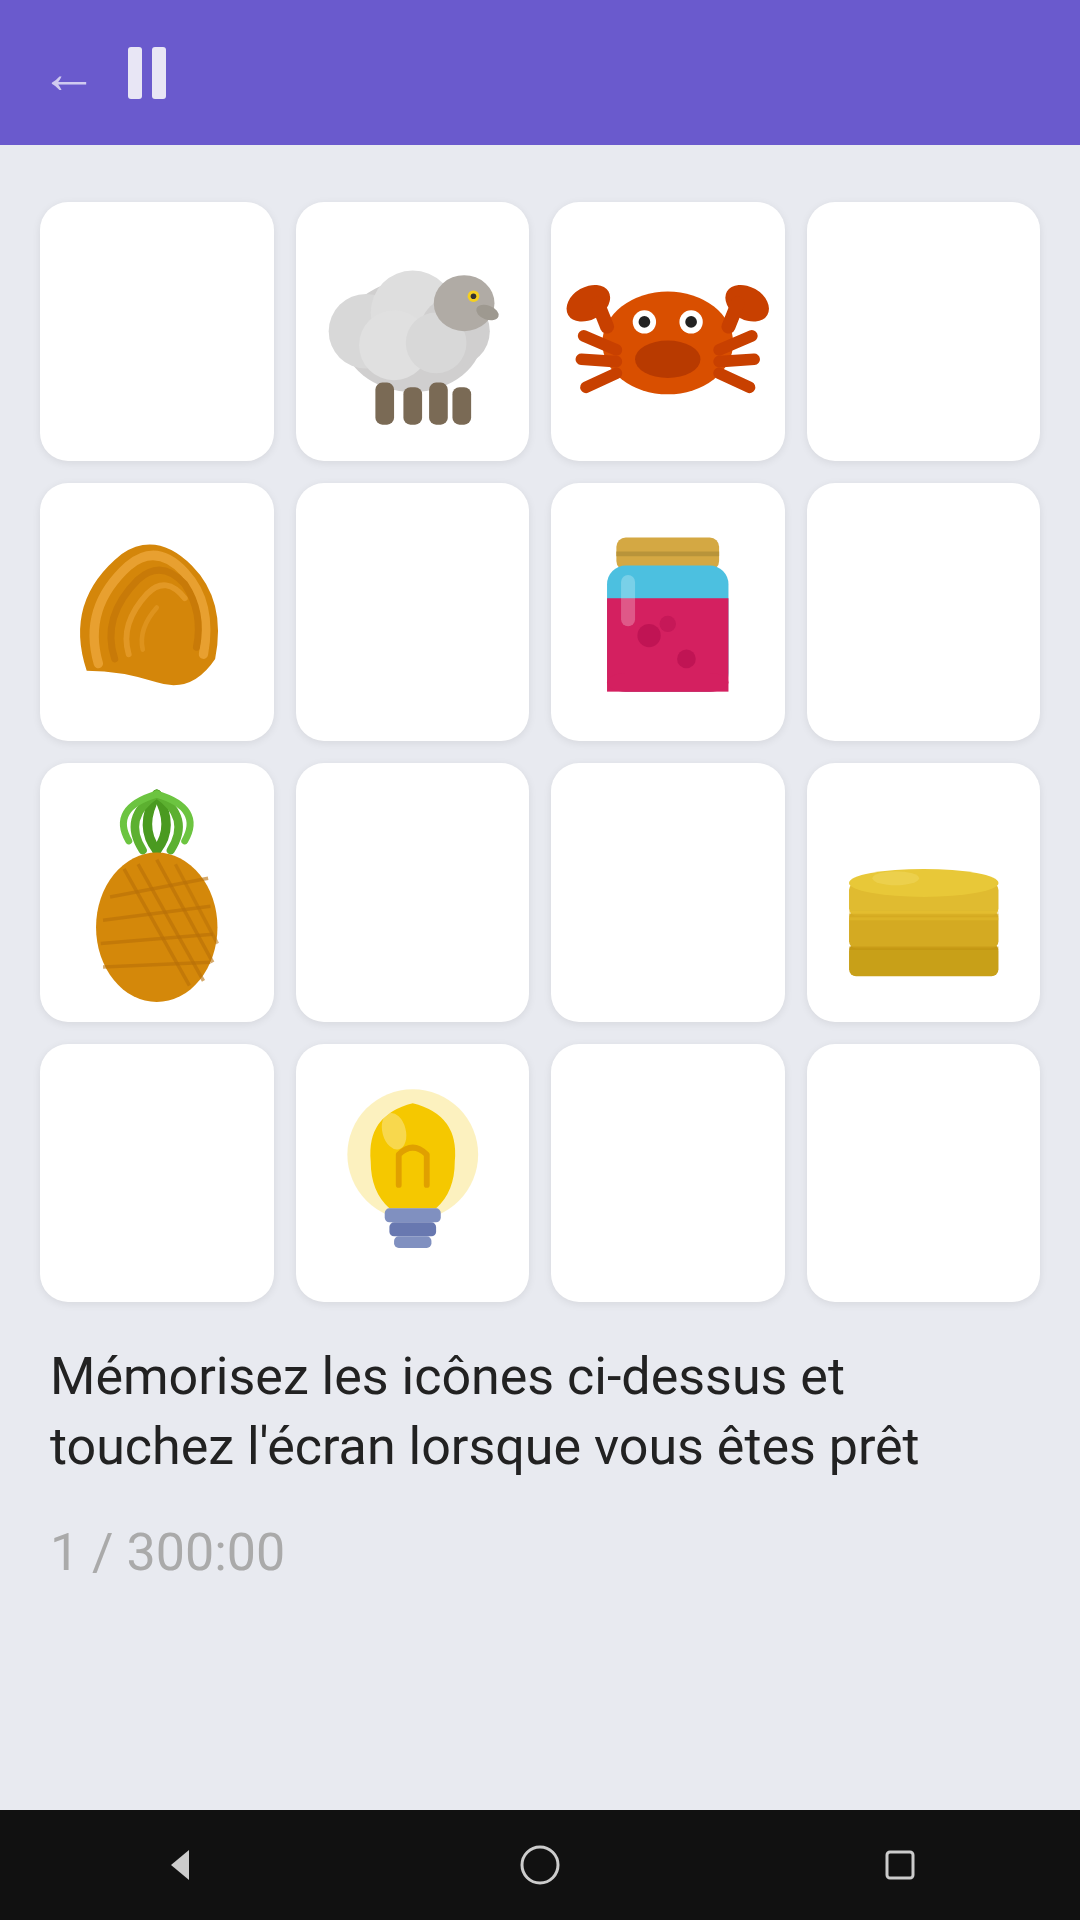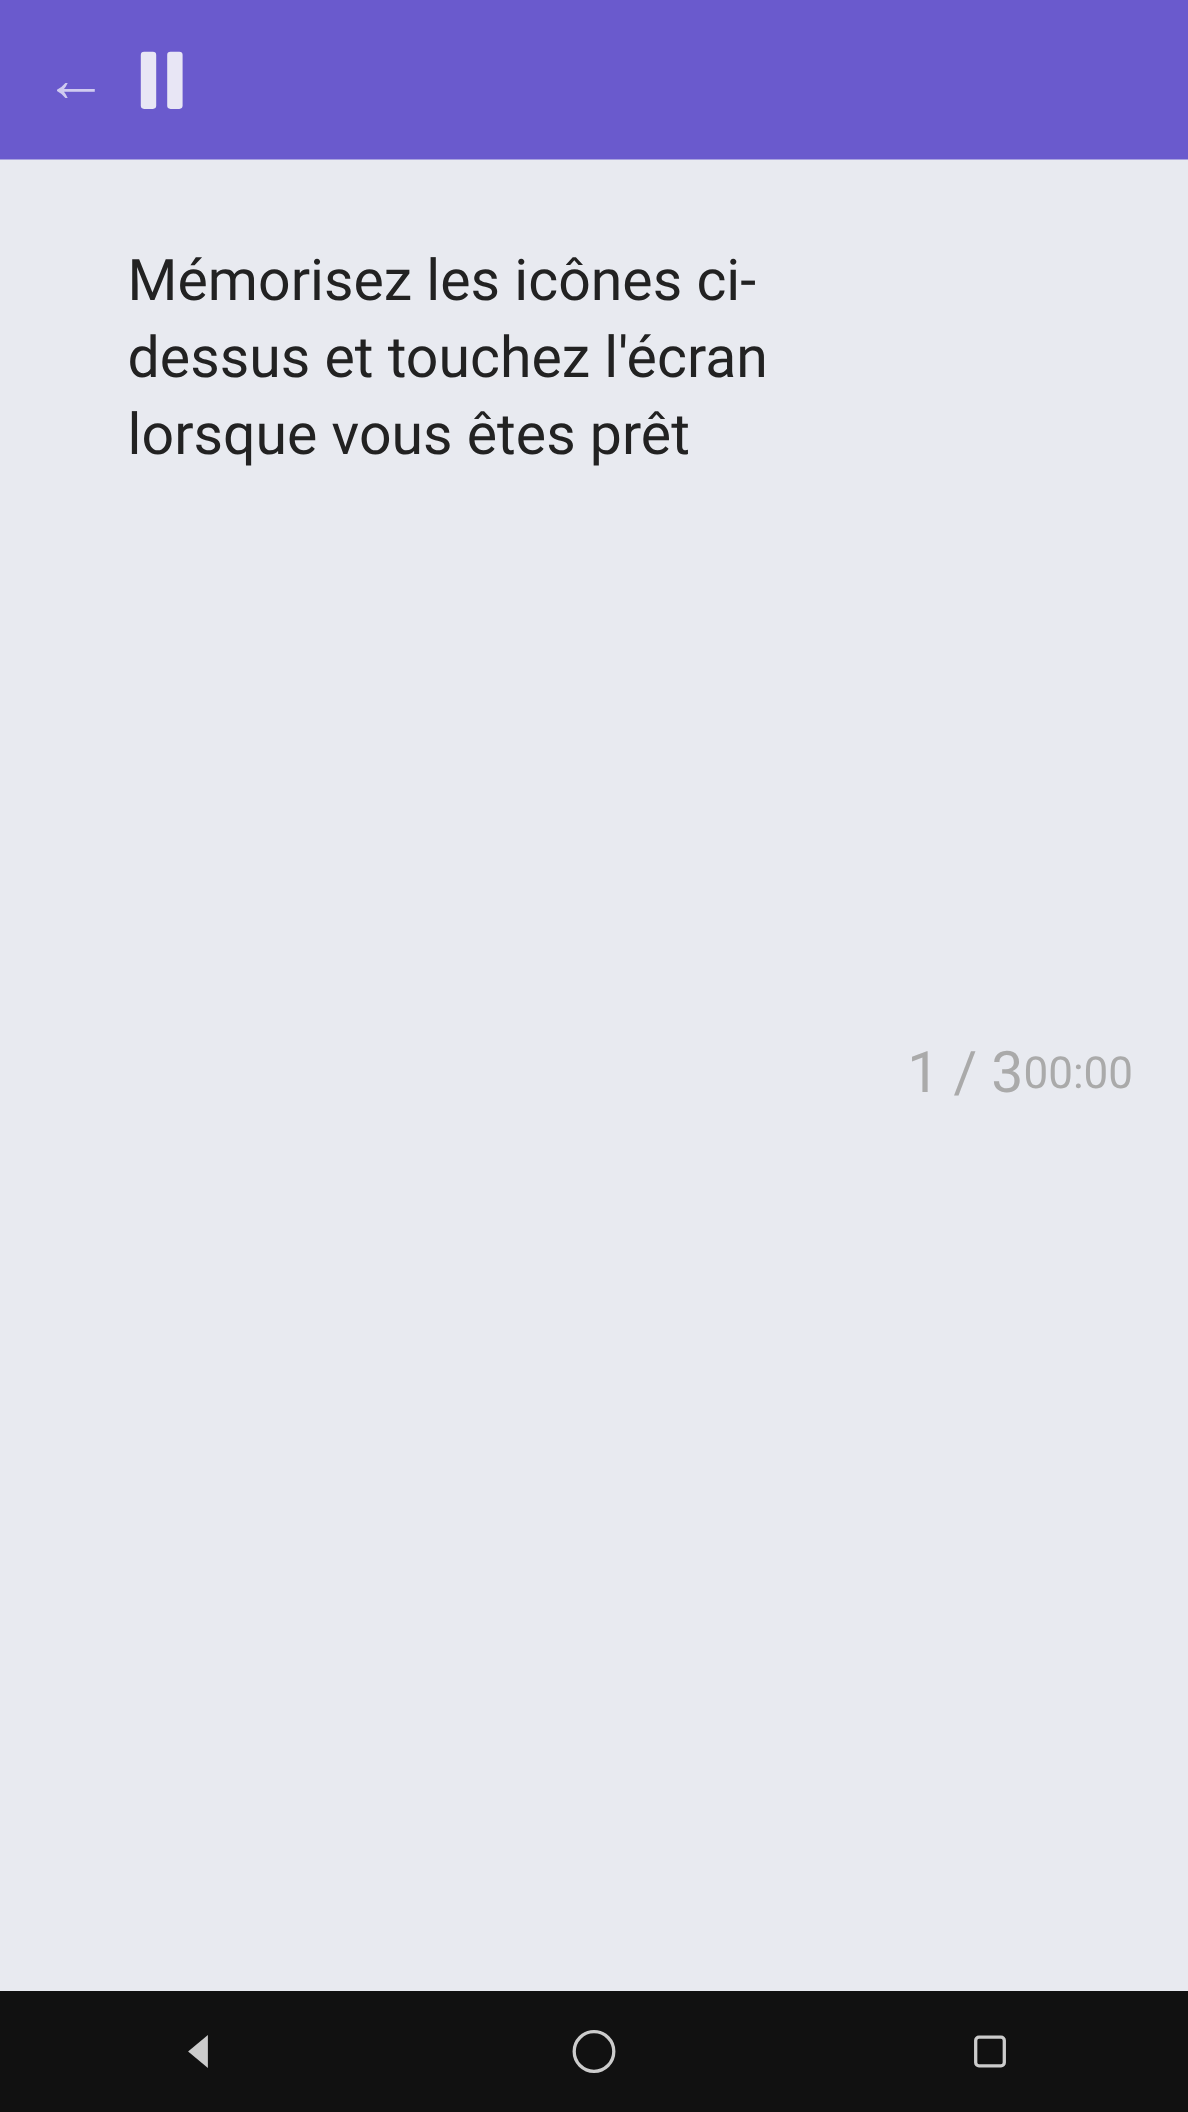--- a/index.html
+++ b/index.html
@@ -52,22 +52,22 @@
       width: 14px;
       height: 52px;
       background: #e8e6f5;
       border-radius: 3px;
     }
 
     
     .main {
       flex: 1;
       display: flex;
-      flex-direction: row;
-      padding: 36px 40px 30px;
+      flex-direction: column;
+      padding: 57px 40px 30px;
       gap: 0;
     }
 
     
     .grid {
       display: grid;
       grid-template-columns: repeat(4, 1fr);
       grid-template-rows: repeat(4, 1fr);
       gap: 22px;
       flex: 1;
@@ -95,33 +95,33 @@
       font-size: 52px;
       color: #222;
       line-height: 1.35;
       padding: 40px 10px 20px;
       font-weight: 400;
     }
 
     
     .bottom-bar {
       display: flex;
-      justify-content: center;
+      justify-content: flex-start;
       align-items: center;
       padding: 20px 10px 30px;
       flex-shrink: 0;
     }
 
     .page-indicator {
       font-size: 52px;
       color: #aaa;
     }
 
     .timer {
-      font-size: 40px;
+      font-size: 52px;
       color: #aaa;
     }
 
     
     .nav-bar {
       background: #111;
       height: 110px;
       display: flex;
       align-items: center;
       justify-content: space-around;

